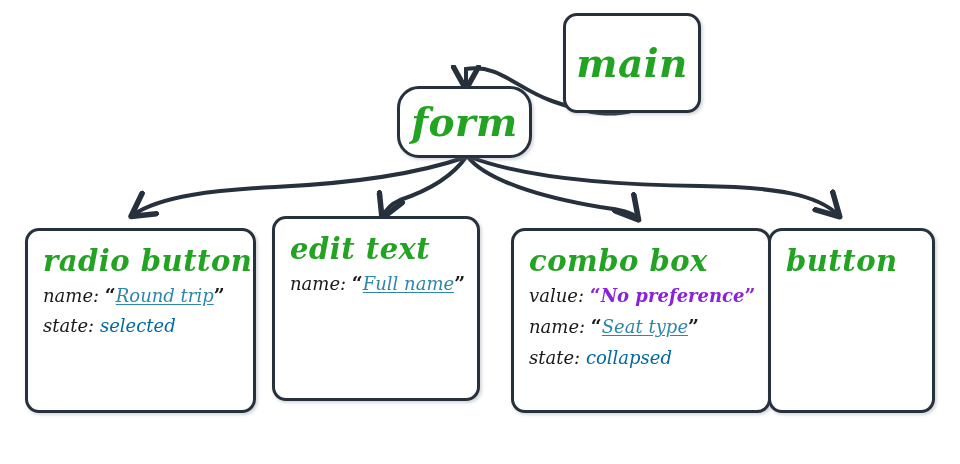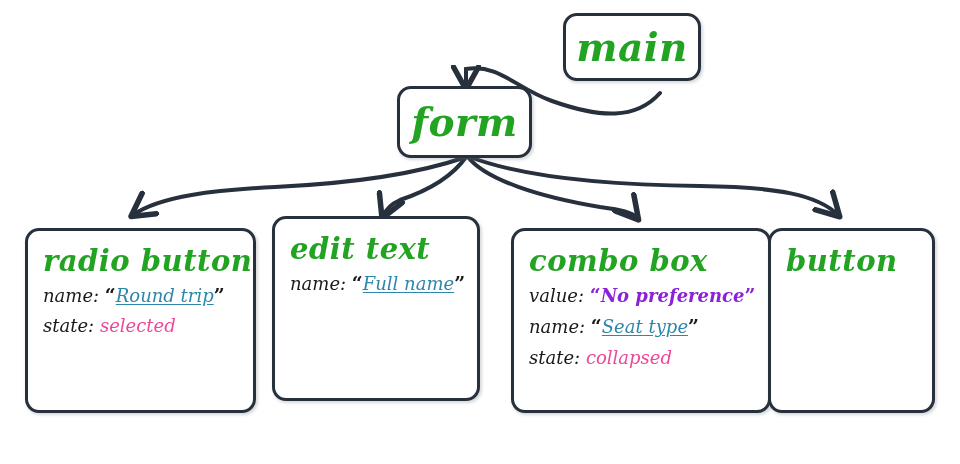--- a/index.html
+++ b/index.html
@@ -72,21 +72,21 @@
     font-style: normal;
     font-weight: bold;
     font-size: 19px;
   }
   .val-name {
     color: #2e86ab;
     text-decoration: underline;
     text-underline-offset: 2px;
   }
   .val-state {
-    color: #ec4899;
+    color: #0369a1;
   }
   .val-value {
     color: #8b22d8;
     font-weight: bold;
   }
   .quote-value {
     color: #8b22d8;
     font-style: normal;
     font-weight: bold;
     font-size: 19px;
@@ -108,25 +108,25 @@
 
     <path d="M 466 157 C 420 173, 360 183, 275 187 C 215 190, 160 196, 133 215" fill="none" stroke="#27303d" stroke-width="4" stroke-linecap="round" marker-end="url(#ah)"></path>
 
     <path d="M 466 157 C 452 177, 430 190, 400 200 C 391 204, 386 209, 383 216" fill="none" stroke="#27303d" stroke-width="4" stroke-linecap="round" marker-end="url(#ah)"></path>
 
     <path d="M 468 157 C 486 180, 540 197, 600 207 C 622 210, 632 212, 637 218" fill="none" stroke="#27303d" stroke-width="4" stroke-linecap="round" marker-end="url(#ah)"></path>
 
     <path d="M 470 157 C 520 176, 600 185, 700 186 C 778 187, 818 195, 838 215" fill="none" stroke="#27303d" stroke-width="4" stroke-linecap="round" marker-end="url(#ah)"></path>
   </svg>
 
-  <div class="node node-root" style="left:563px; top:13px; width:138px; height:68px;">
+  <div class="node node-root" style="left:563px; top:13px; width:138px; height:100px;">
     <span class="node-title root-title">main</span>
   </div>
 
-  <div class="node node-root" style="left:397px; top:86px; width:135px; height:72px;">
+  <div class="node node-root" style="left:397px; top:86px; width:135px; height:72px;border-radius:22px;">
     <span class="node-title root-title">form</span>
   </div>
 
   <div class="node leaf" style="left:25px; top:228px; width:231px; height:185px;">
     <span class="node-title">radio button</span>
     <div class="attr">
       <span class="attr-key">name:</span>
       <span class="quote">“</span><span class="val-name">Round trip</span><span class="quote">”</span>
     </div>
     <div class="attr">

